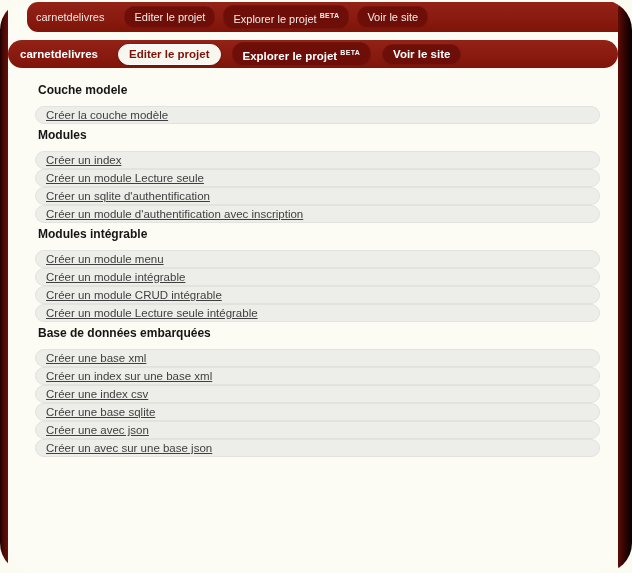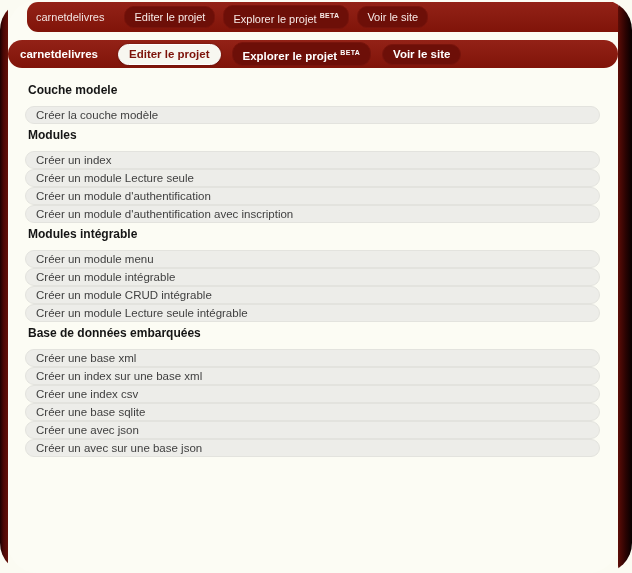--- a/index.html
+++ b/index.html
@@ -55,36 +55,36 @@
     margin-right: 11px; white-space: nowrap; cursor: pointer;
   }
   .nav-btn.active {
     background: #f7f7f0; color: #7c130a;
     border: 1px solid #ffffff;
     box-shadow: 0 0 2px rgba(0,0,0,.35);
   }
   .nav-btn.dark { background: #6d0f08; color: #ffffff; border: 1px solid #78140c; }
 
   
-  .content { padding: 16px 18px 6px 17px; }
+  .content { padding: 16px 18px 6px 27px; }
   .section { margin-bottom: 5px; }
   .section-title {
     font-size: 12px; line-height: 13px; font-weight: bold;
     color: #151515; margin: 0 0 9px 3px;
   }
   .pill {
     height: 18px; line-height: 16px;
     padding: 0 10px; margin-bottom: 0;
     background: #ededе9; 
     background: #ededе9;
     background-color: #ededE9;
     border: 1px solid #e3e3de;
     border-radius: 9px;
     font-size: 11.5px; color: #3f3f3f;
-    cursor: pointer; overflow: hidden; white-space: nowrap;
+    cursor: pointer; overflow: hidden; white-space: nowrap; text-decoration: underline;
   }
 </style>
 </head>
 <body>
 
 <div class="edge edge-left"></div>
 <div class="edge edge-right"></div>
 
 <div class="page">
 
@@ -108,21 +108,21 @@
       <div>
           <div class="pill">Créer la couche modèle</div>
         </div>
     </div>
 
     <div class="section">
       <div class="section-title">Modules</div>
       <div>
           <div class="pill">Créer un index</div>
           <div class="pill">Créer un module Lecture seule</div>
-          <div class="pill">Créer un module d'authentification</div>
+          <div class="pill">Créer un sqlite d'authentification</div>
           <div class="pill">Créer un module d'authentification avec inscription</div>
         </div>
     </div>
 
     <div class="section">
       <div class="section-title">Modules intégrable</div>
       <div>
           <div class="pill">Créer un module menu</div>
           <div class="pill">Créer un module intégrable</div>
           <div class="pill">Créer un module CRUD intégrable</div>

